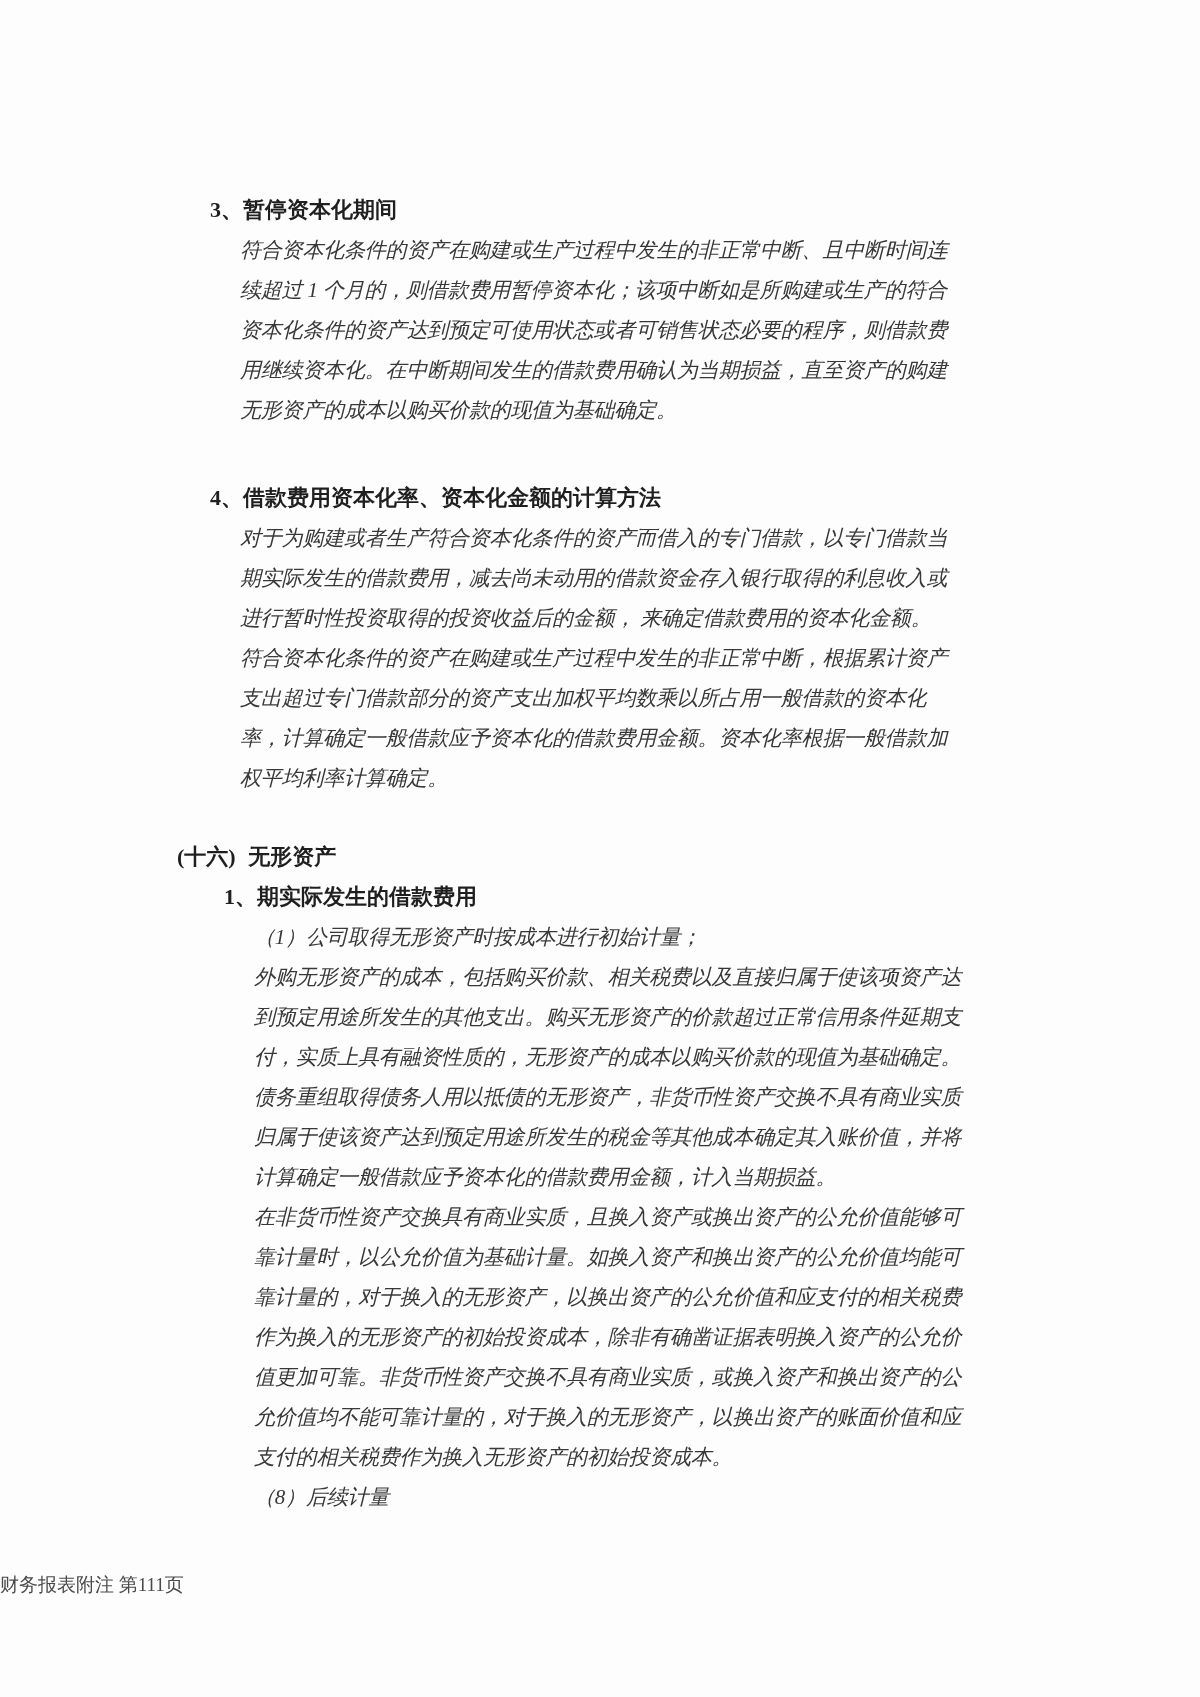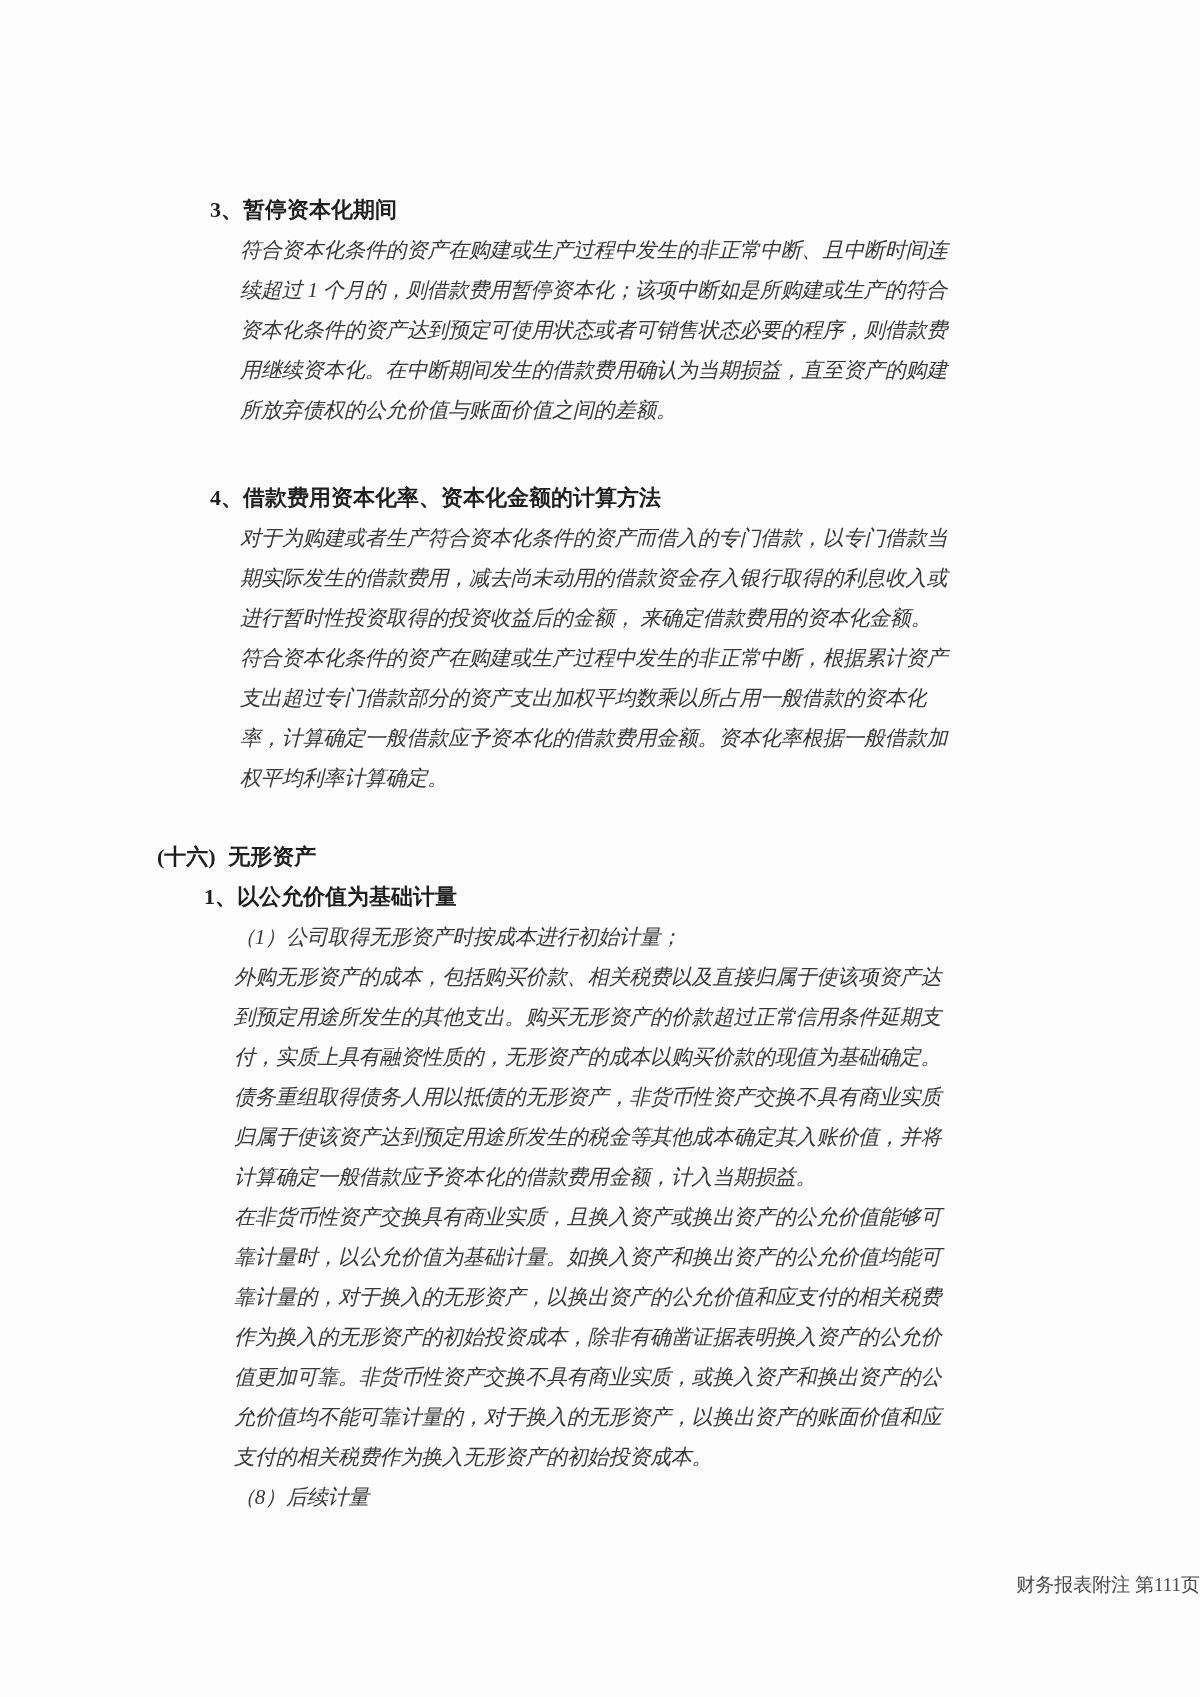--- a/index.html
+++ b/index.html
@@ -33,57 +33,57 @@
     width: 33px;
   }
   .body { margin-left: 30px; }
   .line {
     font-size: 21px;
     line-height: 40px;
     white-space: nowrap;
     letter-spacing: -0.2px;
     font-style: italic;
   }
-  .chapter { position: absolute; left: 157px; right: 200px; }
+  .chapter { position: absolute; left: 177px; right: 200px; }
   .chap-heading {
     font-weight: bold;
     color: #1f1f1f;
     font-size: 22px;
     line-height: 40px;
     white-space: nowrap;
   }
   .chap-heading .chap-num { margin-right: 7px; }
   .sub { margin-left: 47px; }
   .footer {
     position: absolute;
     top: 1572px;
     left: 0;
     width: 100%;
-    text-align: right;
+    text-align: left;
     font-size: 19px;
     line-height: 26px;
     color: #4a4a4a;
   }
 </style>
 </head>
 <body>
 
 <div class="page">
 
   <section class="sec" style="top:190px">
     <div class="sec-heading">
       <span class="num">3、</span>
       <span class="title">暂停资本化期间</span>
     </div>
     <div class="body">
       <div class="line">符合资本化条件的资产在购建或生产过程中发生的非正常中断、且中断时间连</div>
       <div class="line">续超过 1 个月的，则借款费用暂停资本化；该项中断如是所购建或生产的符合</div>
       <div class="line">资本化条件的资产达到预定可使用状态或者可销售状态必要的程序，则借款费</div>
       <div class="line">用继续资本化。在中断期间发生的借款费用确认为当期损益，直至资产的购建</div>
-      <div class="line">所放弃债权的公允价值与账面价值之间的差额。</div>
+      <div class="line">无形资产的成本以购买价款的现值为基础确定。</div>
     </div>
   </section>
 
   <section class="sec" style="top:478px">
     <div class="sec-heading">
       <span class="num">4、</span>
       <span class="title">借款费用资本化率、资本化金额的计算方法</span>
     </div>
     <div class="body">
       <div class="line">对于为购建或者生产符合资本化条件的资产而借入的专门借款，以专门借款当</div>
@@ -97,21 +97,21 @@
   </section>
 
   <section class="chapter" style="top:837px">
     <div class="chap-heading">
       <span class="chap-num">(十六)</span>
       <span class="chap-title">无形资产</span>
     </div>
     <div class="sub">
       <div class="sec-heading">
         <span class="num">1、</span>
-        <span class="title">以公允价值为基础计量</span>
+        <span class="title">期实际发生的借款费用</span>
       </div>
       <div class="body">
         <div class="line">（1）公司取得无形资产时按成本进行初始计量；</div>
         <div class="line">外购无形资产的成本，包括购买价款、相关税费以及直接归属于使该项资产达</div>
         <div class="line">到预定用途所发生的其他支出。购买无形资产的价款超过正常信用条件延期支</div>
         <div class="line">付，实质上具有融资性质的，无形资产的成本以购买价款的现值为基础确定。</div>
         <div class="line">债务重组取得债务人用以抵债的无形资产，非货币性资产交换不具有商业实质</div>
         <div class="line">归属于使该资产达到预定用途所发生的税金等其他成本确定其入账价值，并将</div>
         <div class="line">计算确定一般借款应予资本化的借款费用金额，计入当期损益。</div>
         <div class="line">在非货币性资产交换具有商业实质，且换入资产或换出资产的公允价值能够可</div>

